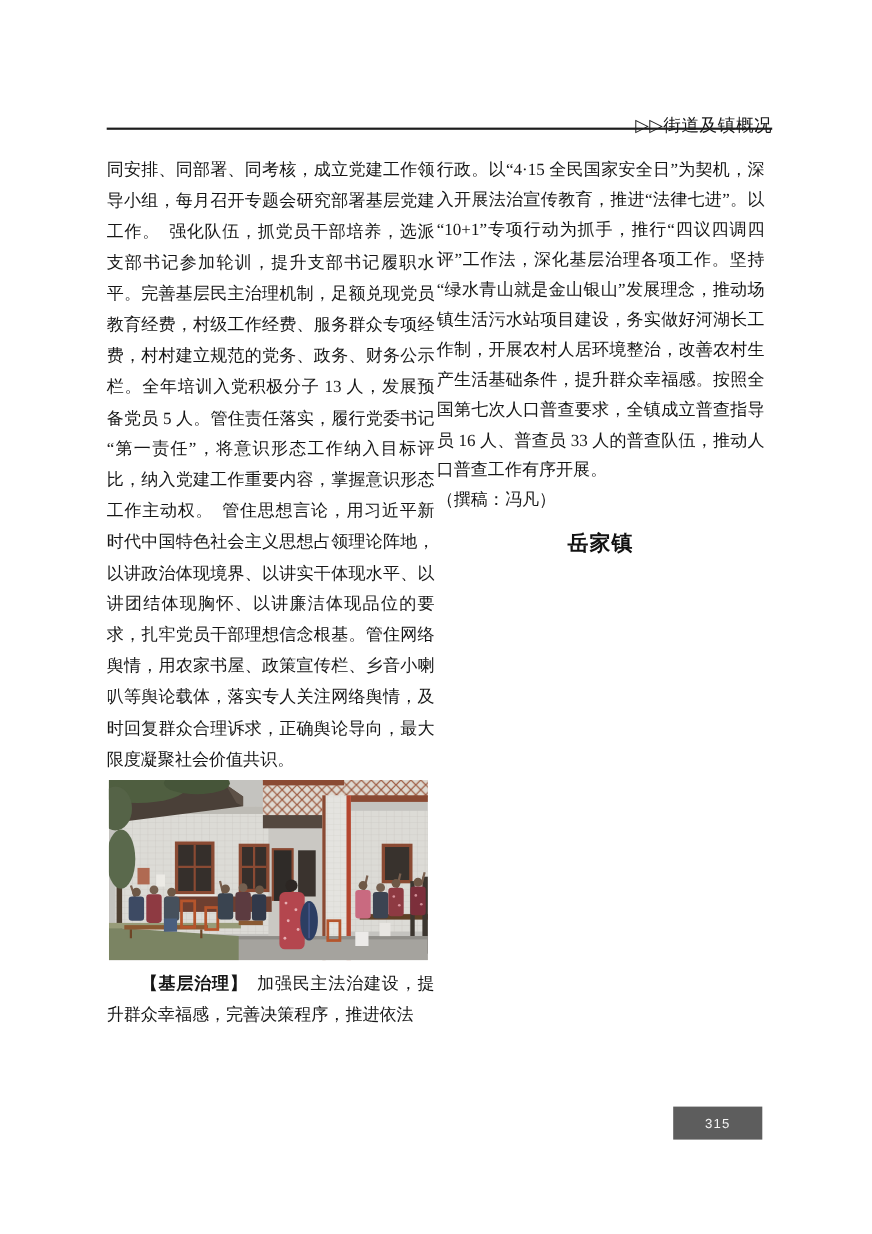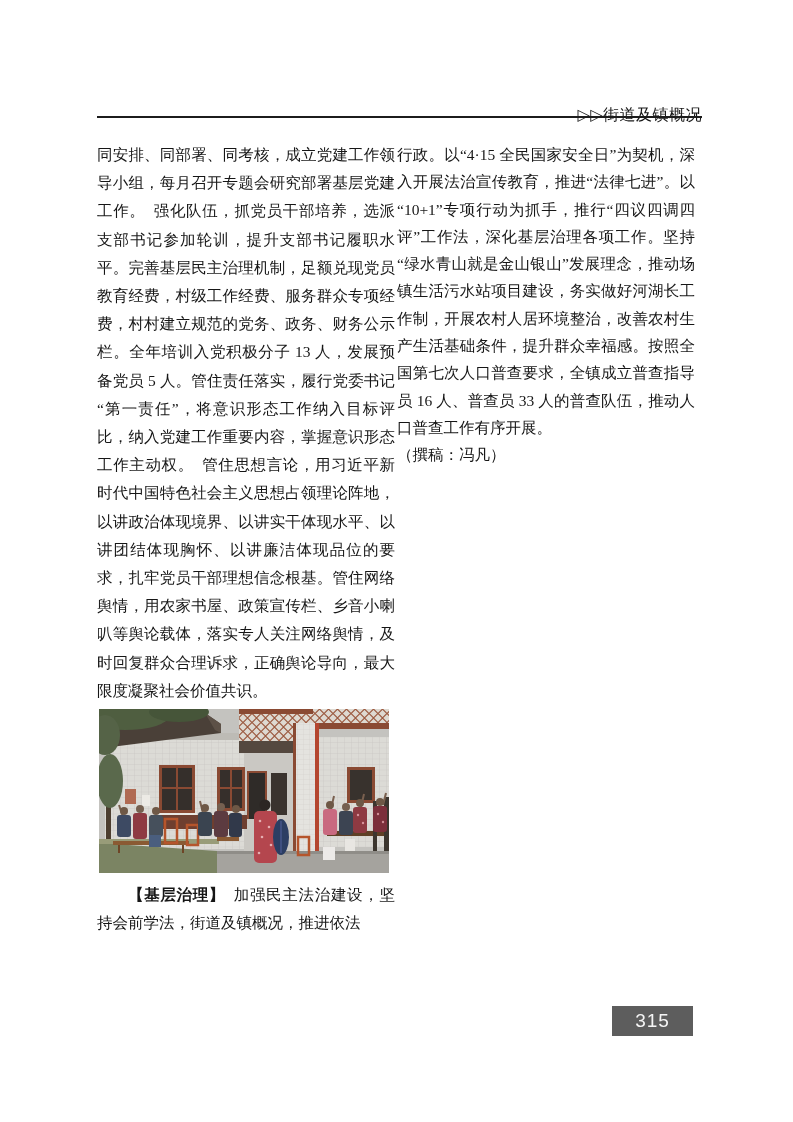--- a/index.html
+++ b/index.html
@@ -42,21 +42,21 @@
   .section-title{
     margin:13px 0 6px 0;text-align:center;
     font-family:"Liberation Sans","DejaVu Sans",sans-serif;
     font-size:19px;font-weight:700;line-height:25px;letter-spacing:1px;color:#111;
   }
   
   .page-num{
     position:absolute;left:612px;top:1006px;width:81px;height:30px;
     background:#5d5d5d;color:#f5f5f5;
     font-family:"Liberation Sans","DejaVu Sans",sans-serif;
-    font-size:19px;line-height:30px;text-align:center;letter-spacing:1px;
+    font-size:12px;line-height:30px;text-align:center;letter-spacing:1px;
   }
 </style>
 </head>
 <body>
 
 <div class="running-head">▷▷街道及镇概况</div>
 <div class="head-rule"></div>
 
 <div class="columns">
 
@@ -192,26 +192,27 @@
           <circle cx="281" cy="93" r="4" fill="#6e5846"></circle>
           <rect x="274" y="97" width="14" height="26" rx="3" fill="#7c2f3b"></rect>
           <circle cx="279" cy="105" r="1.2" fill="#cf8e96"></circle>
           <circle cx="284" cy="113" r="1.2" fill="#cf8e96"></circle>
 
           <rect x="246" y="130" width="10" height="12" fill="#e8e6e2"></rect>
         </svg>
       </div>
     </figure>
 
-    <p class="indent after-photo"><span class="tag">【基层治理】</span><span> 加强民主法治建设，坚持会前学法，街道及镇概况，推进依法</span></p>
+    <p class="indent after-photo"><span class="tag">【基层治理】</span><span> 加强民主法治建设，提升群众幸福感，完善决策程序，推进依法</span></p>
   </div>
 
   <div class="col col-right">
     <p>行政。以“4·15 全民国家安全日”为契机，深入开展法治宣传教育，推进“法律七进”。以“10+1”专项行动为抓手，推行“四议四调四评”工作法，深化基层治理各项工作。坚持“绿水青山就是金山银山”发展理念，推动场镇生活污水站项目建设，务实做好河湖长工作制，开展农村人居环境整治，改善农村生产生活基础条件，提升群众幸福感。按照全国第七次人口普查要求，全镇成立普查指导员 16 人、普查员 33 人的普查队伍，推动人口普查工作有序开展。</p>
 
 
     <p class="byline">（撰稿：冯凡）</p>
 
+    <h2 class="section-title">岳家镇</h2>
 
   </div>
 </div>
 
 <div class="page-num">315</div>
 
 </body></html>

